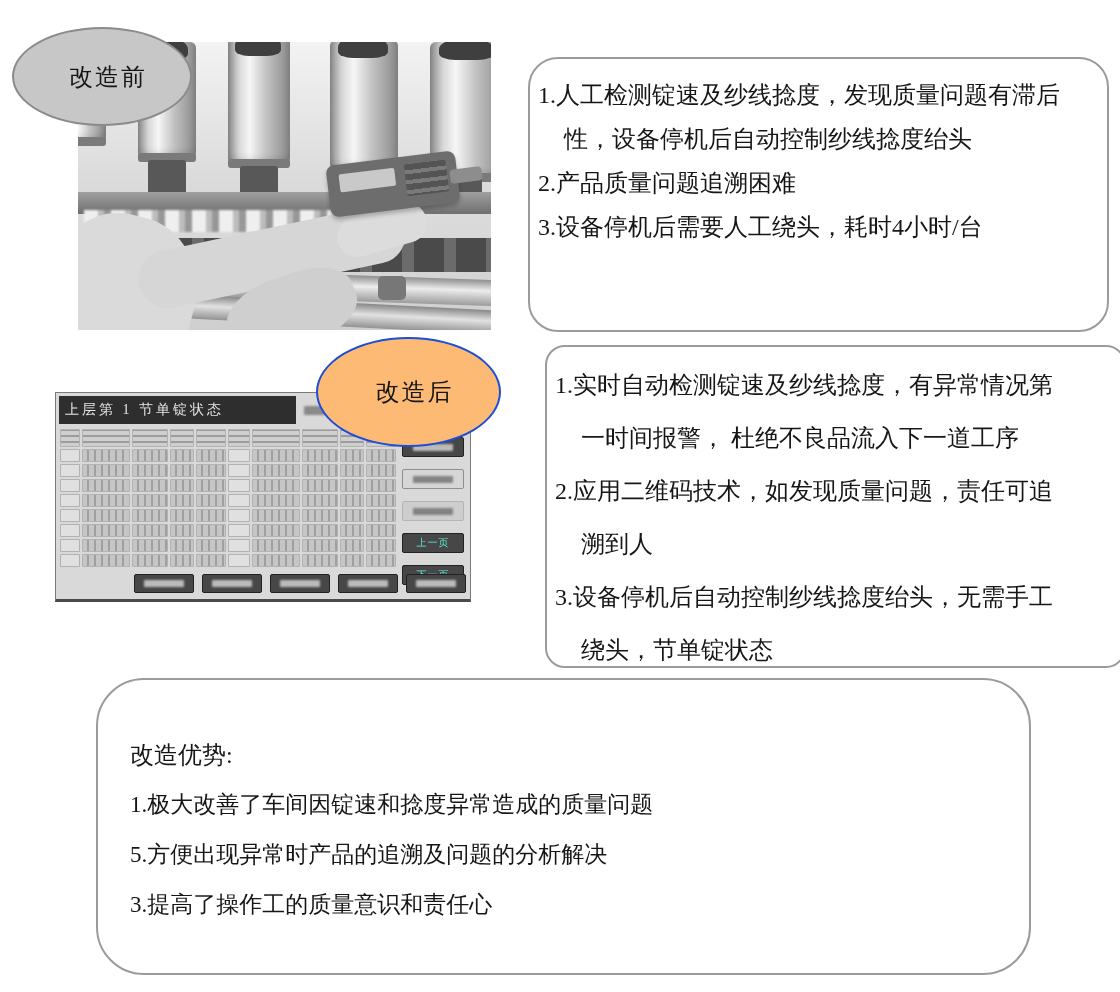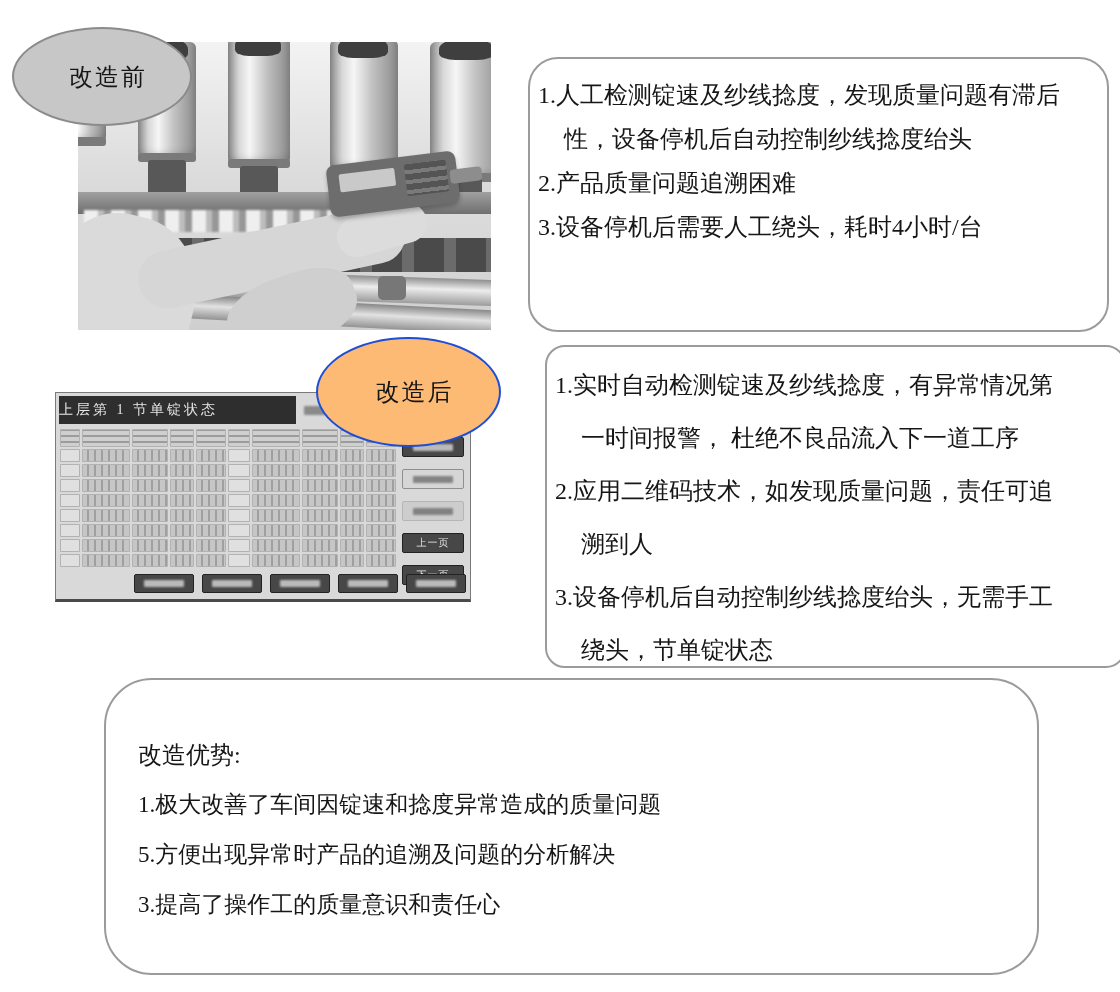--- a/index.html
+++ b/index.html
@@ -9,21 +9,21 @@
   
   .ellipse{position:absolute;border-radius:50%;display:flex;align-items:center;justify-content:center;z-index:5;}
   .ellipse-before{left:12px;top:27px;width:176px;height:95px;background:#c7c7c7;border:2px solid#8b8b8b;}
   .ellipse-after{left:316px;top:337px;width:181px;height:106px;background:#fdba74;border:2px solid #1d4ed8;}
   .ellipse-text{font-size:24px;letter-spacing:2px;margin-left:12px;}
 
   
   .note-box{position:absolute;background:#fff;border:2px solid #9b9b9b;box-sizing:border-box;}
   .box-before{left:528px;top:57px;width:581px;height:275px;border-radius:30px;padding:14px 6px 0 8px;}
   .box-after{left:545px;top:345px;width:581px;height:323px;border-radius:20px;padding:12px 6px 0 8px;}
-  .box-adv{left:96px;top:678px;width:935px;height:297px;border-radius:48px;padding:50px 20px 0 32px;margin-left:8px;}
+  .box-adv{left:96px;top:678px;width:935px;height:297px;border-radius:48px;padding:50px 20px 0 32px;}
   .nline{white-space:nowrap;font-size:24px;line-height:44px;}
   .box-after .nline{line-height:53px;}
   .nline.cont{padding-left:26px;}
   .adv-title{font-size:24px;line-height:50px;}
   .aline{white-space:nowrap;font-size:23px;line-height:50px;}
 
   
   .photo{position:absolute;left:78px;top:42px;width:413px;height:288px;overflow:hidden;z-index:1;
          background:linear-gradient(#f0f0f0 0%,#dcdcdc 55%,#cfcfcf 100%);}
   .photo *{position:absolute;}
@@ -58,34 +58,34 @@
      box-shadow:0 3px 4px rgba(0,0,0,.25);}
   .p-device::before{content:"";position:absolute;left:12px;top:10px;width:56px;height:18px;background:#c9c9c9;border-radius:2px;}
   .p-device::after{content:"";position:absolute;right:10px;top:8px;width:42px;height:32px;
      background:repeating-linear-gradient(#545454 0 6px,#7a7a7a 6px 10px);border-radius:2px;}
   .p-probe{left:372px;top:126px;width:32px;height:14px;background:#8d8d8d;border-radius:4px;transform:rotate(-7deg);}
 
   
   .shot{position:absolute;left:55px;top:392px;width:416px;height:210px;z-index:2;box-sizing:border-box;
         background:#d9d9d9;border:1px solid #7a7a7a;border-bottom:3px solid #4a4a4a;}
   .shot-titlebar{position:absolute;left:3px;top:3px;width:237px;height:28px;background:#2e2e2e;
-        display:flex;align-items:center;padding-left:0;box-sizing:border-box;}
+        display:flex;align-items:center;padding-left:6px;box-sizing:border-box;}
   .shot-title{color:#e6e6e6;font-size:14px;letter-spacing:3px;white-space:nowrap;filter:blur(.3px);}
   .shot-note{position:absolute;left:248px;top:13px;width:46px;height:9px;background:#8a8a8a;filter:blur(1px);border-radius:1px;}
   .shot-input{position:absolute;left:300px;top:7px;width:55px;height:20px;background:#f5f5f5;border:1px solid #999;}
   .shot-table{position:absolute;left:4px;top:36px;width:336px;}
   .trow{display:grid;grid-template-columns:20px 48px 36px 24px 30px 22px 48px 36px 24px 30px;gap:2px;margin-bottom:2px;}
   .tcell{height:13px;background:#c6c6c6;border-radius:1px;box-shadow:inset 0 0 0 1px #b2b2b2;filter:blur(.4px);
          background-image:repeating-linear-gradient(90deg,transparent 0 5px,rgba(70,70,70,.3) 5px 7px);}
   .icell{background:#e0e0e0;background-image:none;}
   .hcell{height:18px;background:#cfcfcf;filter:blur(.5px);
          background-image:repeating-linear-gradient(0deg,transparent 0 4px,rgba(60,60,60,.35) 4px 6px);}
   .shot-side{position:absolute;right:6px;top:44px;width:62px;display:flex;flex-direction:column;gap:12px;}
   .sbtn{height:20px;border-radius:2px;display:flex;align-items:center;justify-content:center;box-sizing:border-box;}
-  .sbtn.dark{background:#474747;border:1px solid #222;color:#e5e5e5;}
+  .sbtn.dark{background:#474747;border:1px solid #222;color:#5eead4;}
   .sbtn.light{background:#d6d6d6;border:1px solid #8f8f8f;color:#555;}
   .sbtn.flat{background:#cdcdcd;border:1px solid #b5b5b5;}
   .sbtn .label{font-size:10px;letter-spacing:1px;filter:blur(.3px);}
   .bbar{display:block;width:68%;height:7px;background:#cfcfcf;opacity:.85;filter:blur(.8px);border-radius:1px;}
   .sbtn.light .bbar,.sbtn.flat .bbar{background:#767676;}
   .shot-bottom{position:absolute;left:0;right:4px;bottom:6px;display:flex;justify-content:flex-end;gap:8px;}
   .bbtn{width:58px;height:17px;background:#474747;border:1px solid #222;border-radius:2px;
         display:flex;align-items:center;justify-content:center;}
 </style>
 </head>

